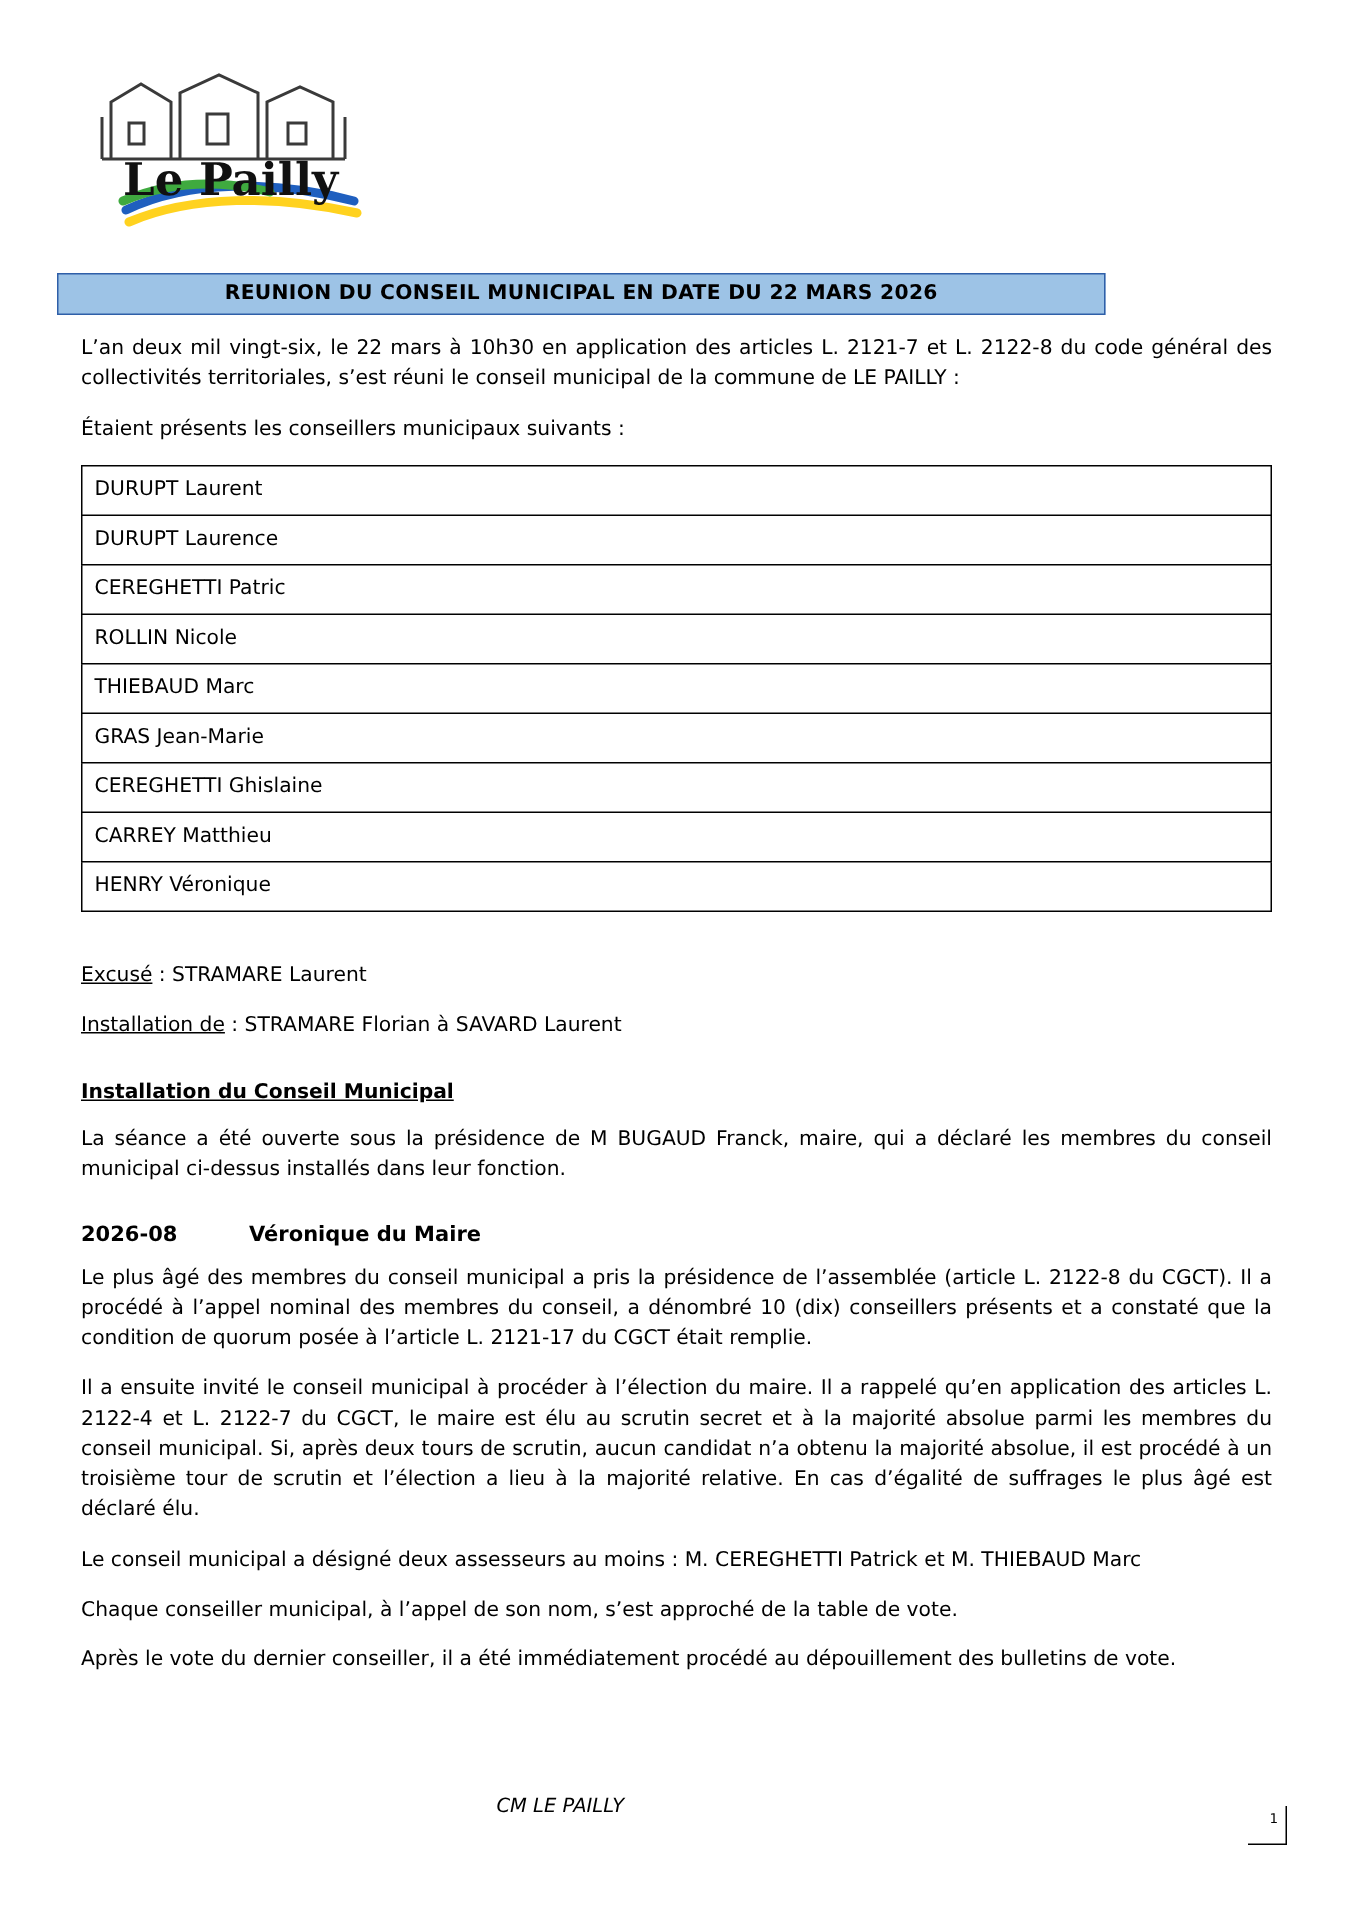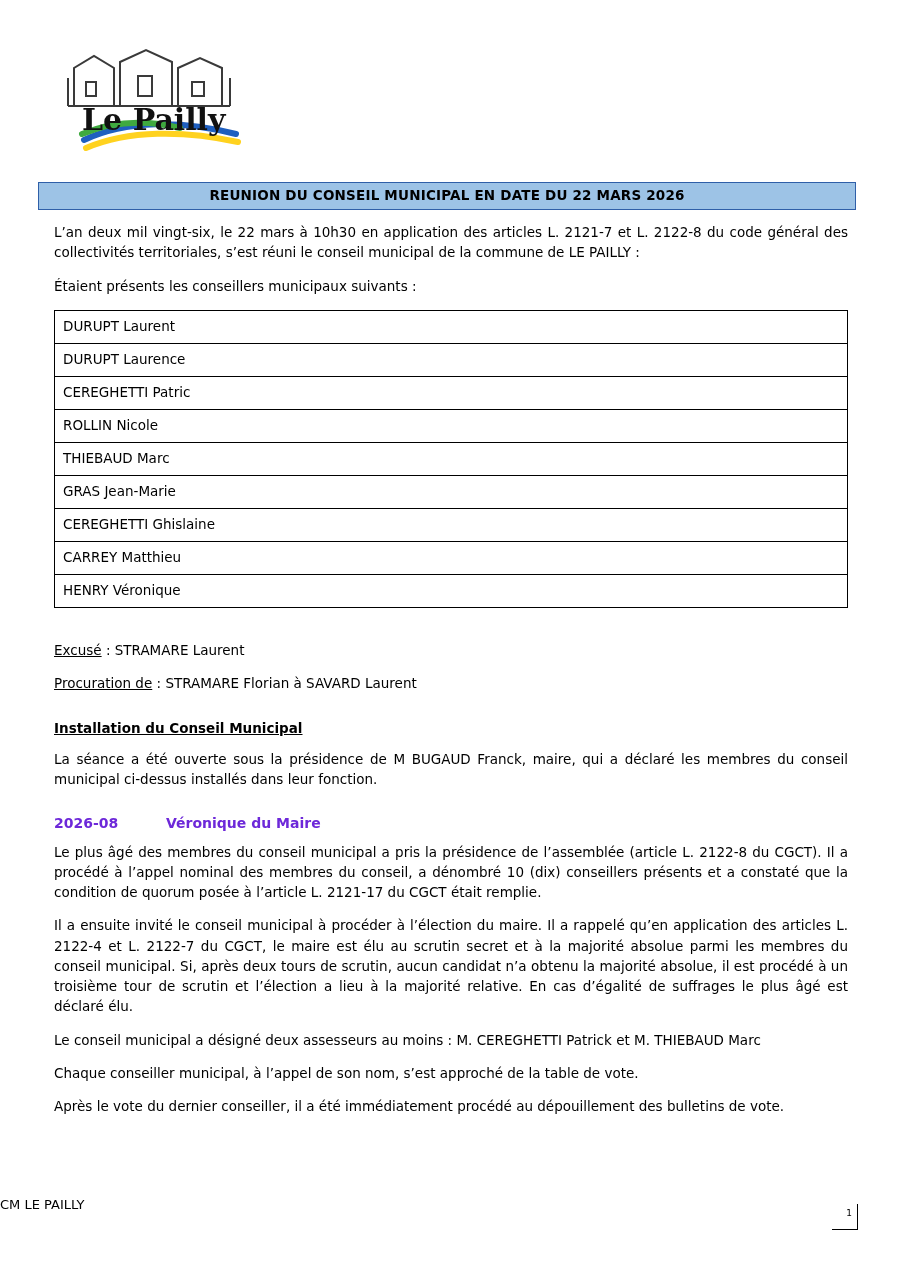--- a/index.html
+++ b/index.html
@@ -33,21 +33,21 @@
     width: 200px;
     height: 110px;
   }
   .logo-svg { display:block; }
 
   
   .title-banner {
     position: absolute;
     left: 38px;
     top: 182px;
-    width: 818px;
+    width: 699px;
     height: 28px;
     border: 1px solid #2f5fa8;
     background: #9dc3e6;
     display: flex;
     align-items: center;
     justify-content: center;
     box-sizing: border-box;
   }
   .title-banner span {
     font-weight: bold;
@@ -89,35 +89,37 @@
   .u { text-decoration: underline; }
 
   h3.section {
     font-size: 13.5px;
     font-weight: bold;
     text-decoration: underline;
     margin: 26px 0 10px 0;
   }
 
   .art-head {
-    color: #6d28d9;
+    color: #000000;
     font-weight: bold;
     font-size: 14px;
     margin: 24px 0 8px 0;
     display: flex;
   }
   .art-head .num { width: 112px; }
 
   
   .footer {
     position: absolute;
     left: 0;
     top: 1196px;
     width: 747px;
+    text-align: center;
     font-size: 13px;
+    font-style: italic;
   }
   .pagebox {
     position: absolute;
     right: 42px;
     top: 1204px;
     width: 26px;
     height: 26px;
     border: 1px solid #000;
     border-top: none;
     border-left: none;
@@ -198,21 +200,21 @@
             <td>HENRY Véronique</td>
           </tr>
       </tbody>
     </table>
 
     <p class="para nojust" style="margin-top:32px;">
       <span class="u">Excusé</span><span> : STRAMARE Laurent</span>
     </p>
 
     <p class="para nojust">
-      <span class="u">Procuration de</span><span> : STRAMARE Florian à SAVARD Laurent</span>
+      <span class="u">Installation de</span><span> : STRAMARE Florian à SAVARD Laurent</span>
     </p>
 
     <h3 class="section">Installation du Conseil Municipal</h3>
     <p class="para">La séance a été ouverte sous la présidence de M BUGAUD Franck, maire, qui a déclaré les membres du conseil municipal ci-dessus installés dans leur fonction.</p>
 
     <div class="art-head">
       <span class="num">2026-08</span>
       <span>Véronique du Maire</span>
     </div>
 

